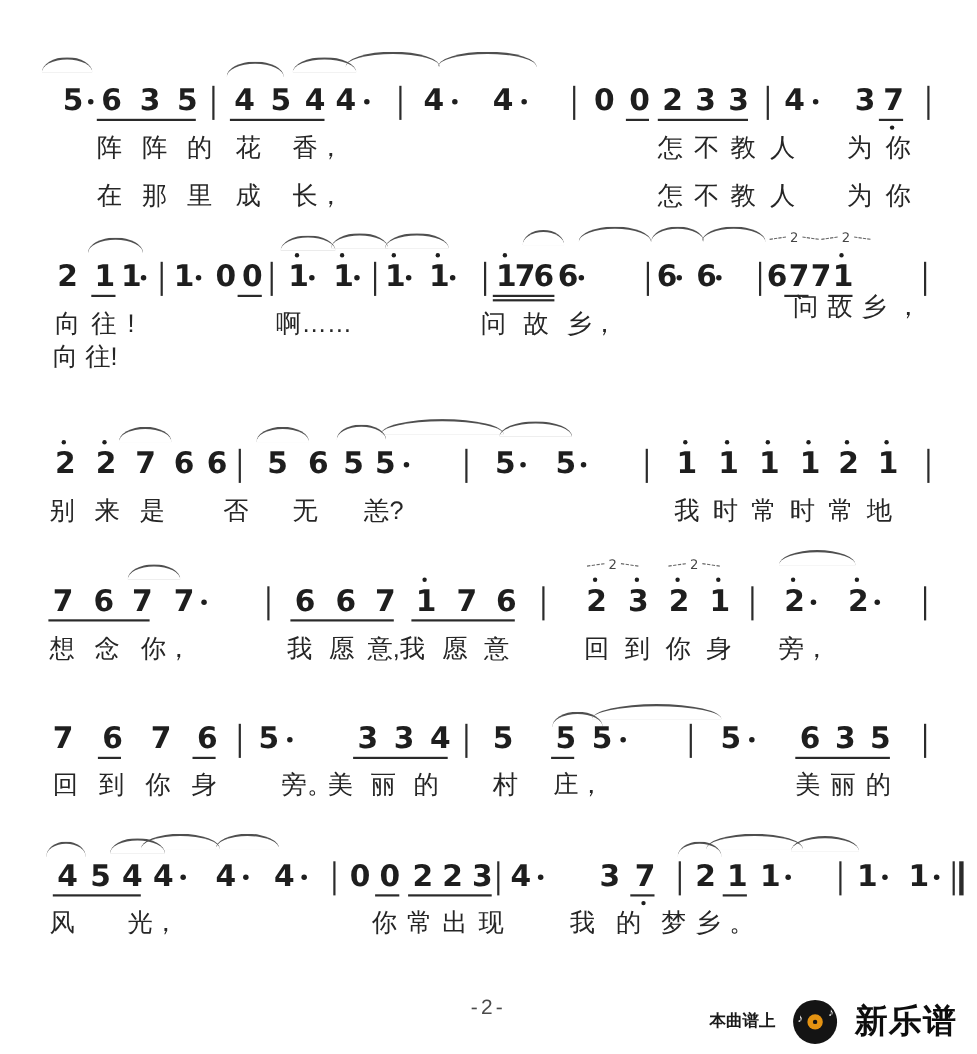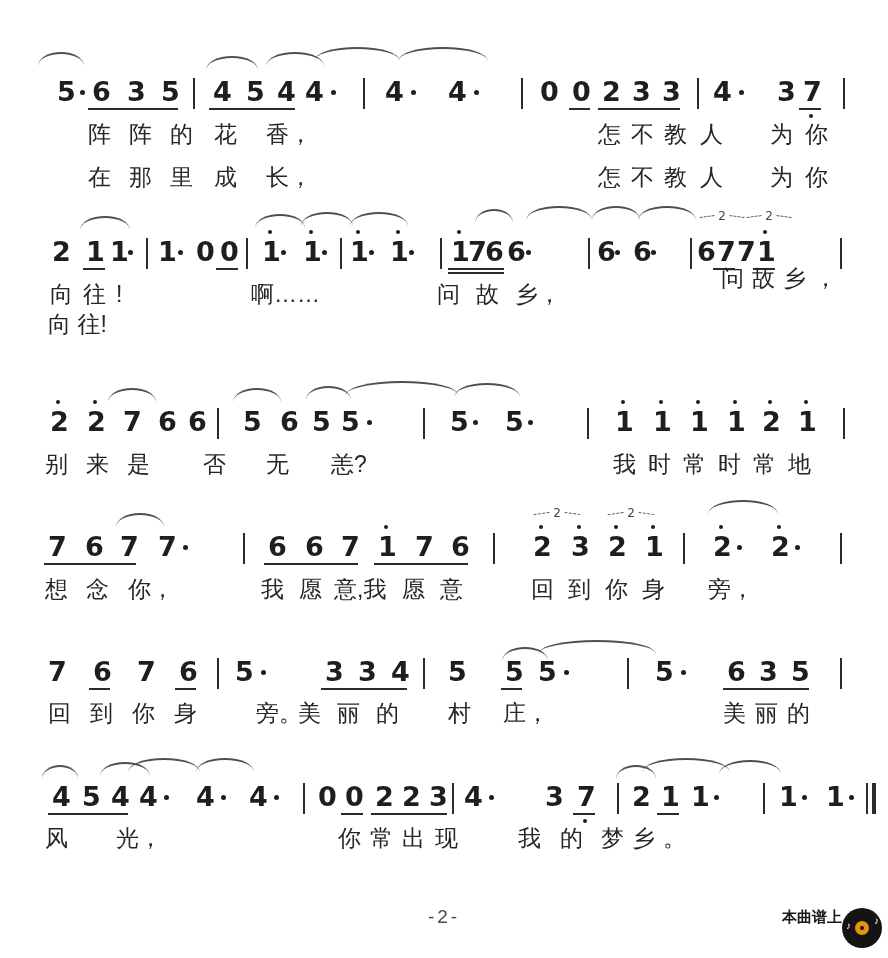--- a/index.html
+++ b/index.html
@@ -16,22 +16,22 @@
        border-radius:50% 50% 0 0 / 100% 100% 0 0;}
   .tuplet{position:absolute;display:flex;align-items:flex-start;color:#444;
           font-family:"DejaVu Sans",sans-serif;font-size:12px;}
   .tuplet .seg{flex:1;height:6px;border-top:1px dashed #666;margin-top:6px;}
   .tuplet .seg.l{transform:rotate(-8deg);}
   .tuplet .seg.r{transform:rotate(8deg);}
   .tuplet .num{padding:0 3px;line-height:13px;}
   .lyric{position:absolute;font-size:23px;color:#262626;white-space:pre;line-height:26px;}
   .footer-page{position:absolute;left:0;top:906px;width:100%;text-align:center;
                font-size:19px;color:#4a4a4a;letter-spacing:3px;}
-  .watermark{position:absolute;right:2px;top:906px;display:flex;
-             gap:0;background:#fff;padding:2px 4px;}
+  .watermark{position:absolute;right:14px;top:906px;display:flex;align-items:center;
+             gap:16px;background:#fff;padding:2px 4px;}
   .wm-prefix{font-size:15px;font-weight:700;color:#1a1a1a;}
   .vinyl{position:relative;width:40px;height:40px;border-radius:50%;background:#141414;flex:0 0 auto;}
   .vinyl .vlabel{position:absolute;left:13px;top:13px;width:14px;height:14px;border-radius:50%;background:#e59312;}
   .vinyl .vhole{position:absolute;left:18px;top:18px;width:4px;height:4px;border-radius:50%;background:#141414;}
   .vinyl .vnote{position:absolute;color:#fff;font-size:10px;line-height:10px;}
   .vinyl .n1{left:4px;top:13px;}
   .vinyl .n2{right:3px;top:8px;}
   .wm-brand{font-size:30px;font-weight:900;color:#0d0d0d;letter-spacing:1px;}
 </style>
 </head>
@@ -350,14 +350,15 @@
   <div class="footer-page">-2-</div>
 
   <div class="watermark">
     <span class="wm-prefix">本曲谱上</span>
     <span class="vinyl">
       <span class="vnote n1">♪</span>
       <span class="vnote n2">♪</span>
       <span class="vlabel"></span>
       <span class="vhole"></span>
     </span>
+    <span class="wm-brand">新乐谱</span>
   </div>
 </div>
 
 </body></html>

